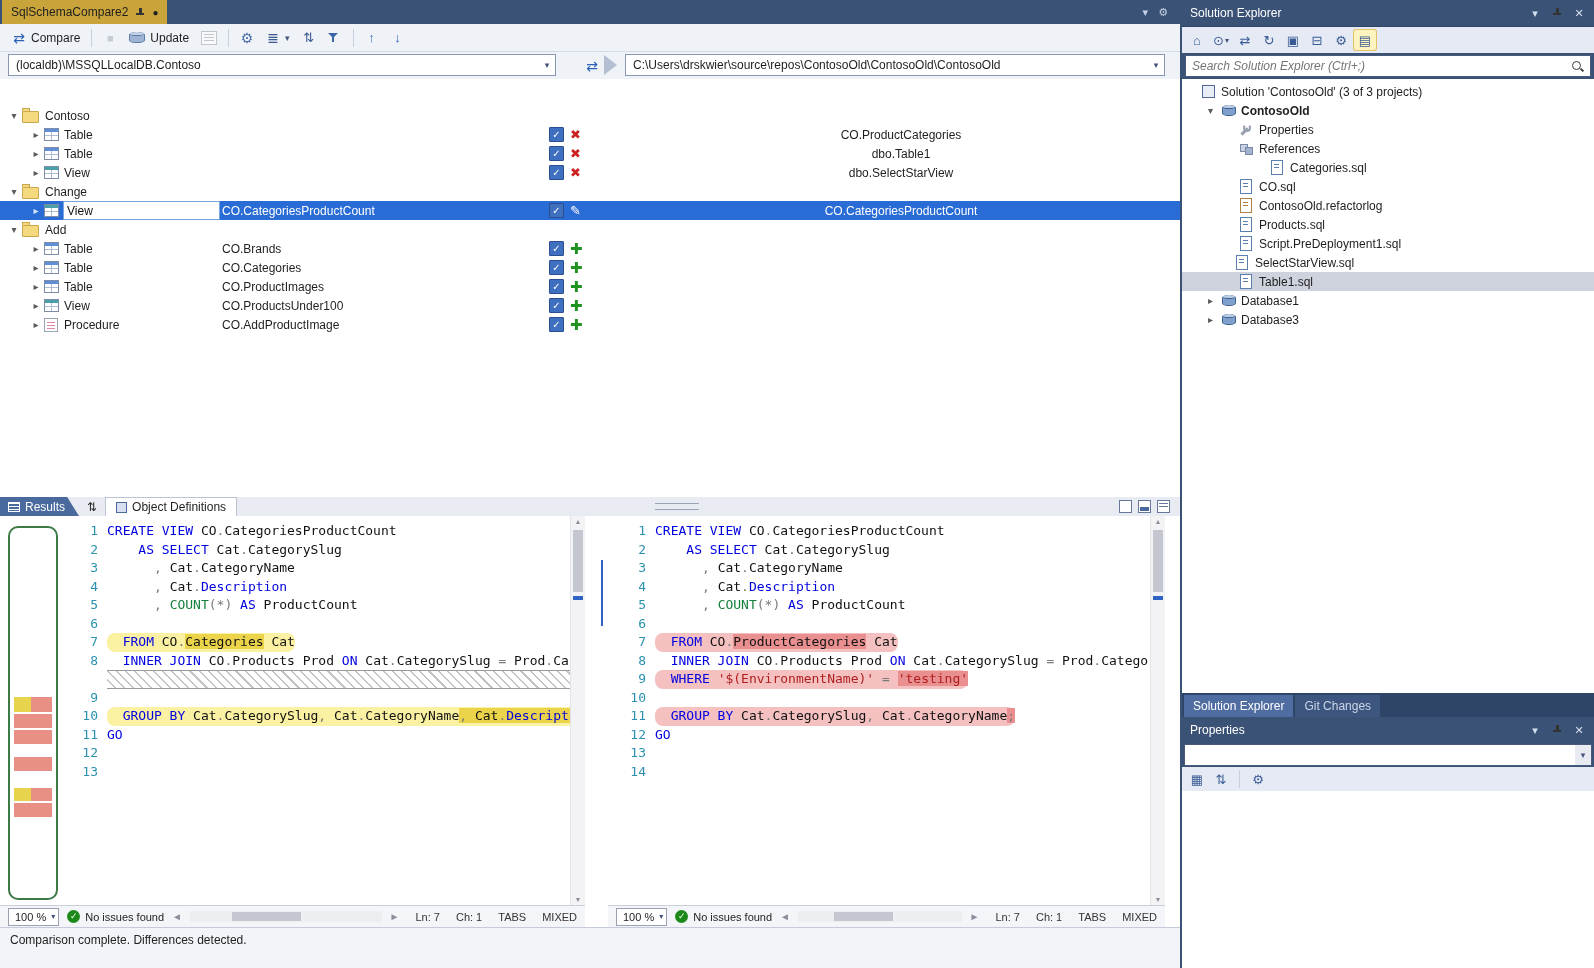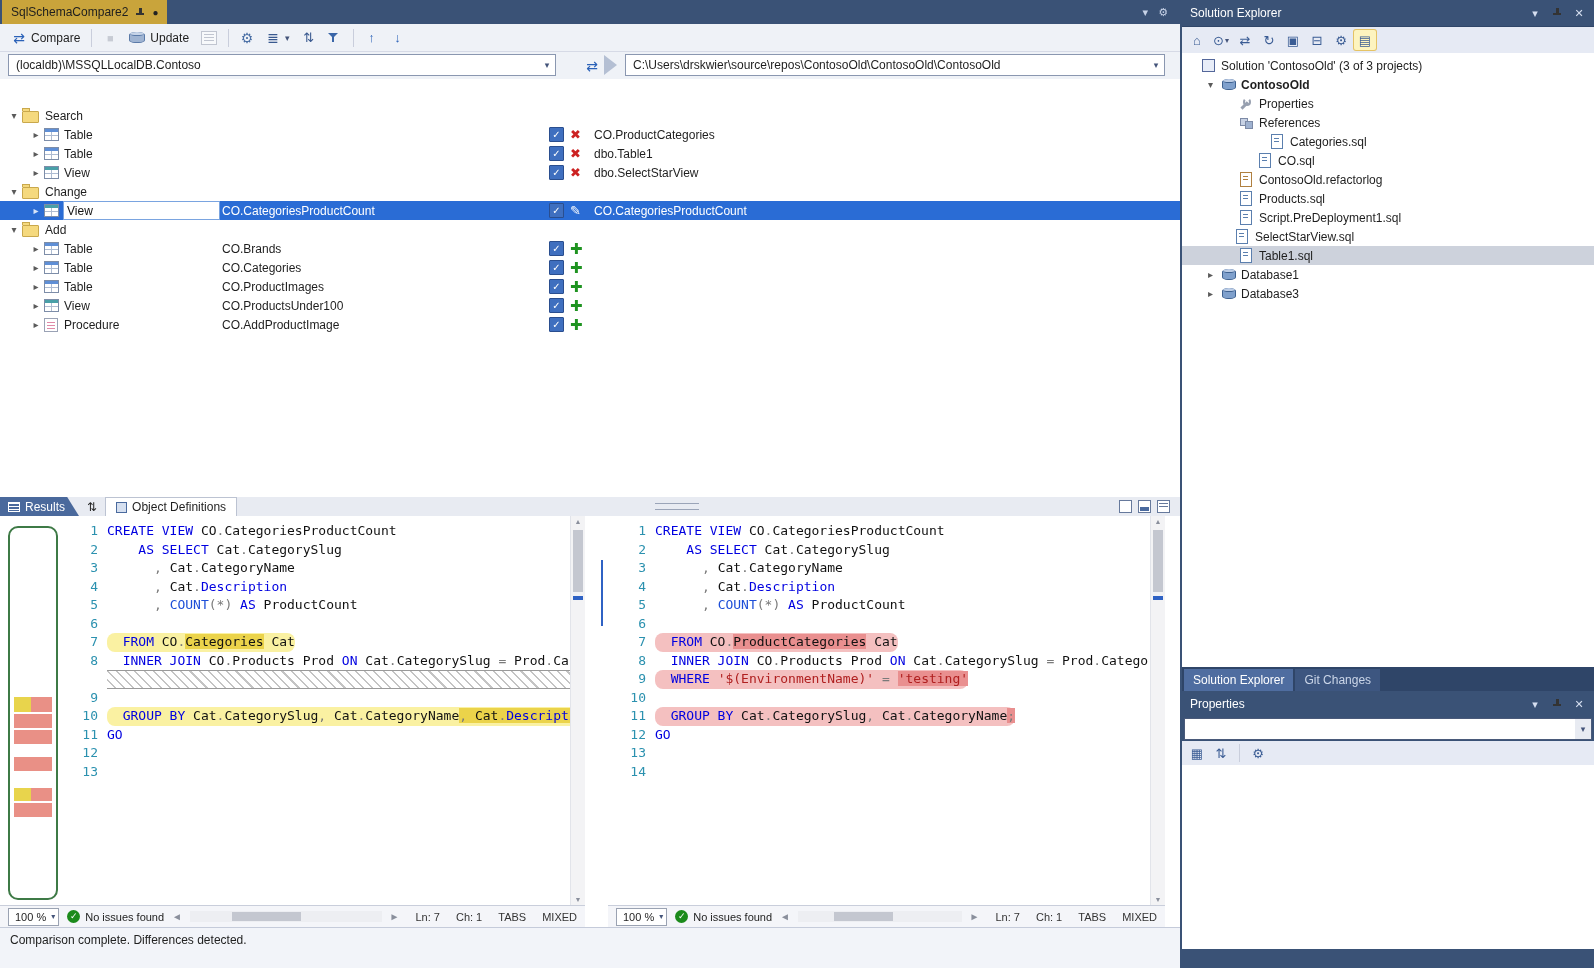--- a/index.html
+++ b/index.html
@@ -61,21 +61,21 @@
   .icon-table::after,.icon-view::after{content:'';position:absolute;top:3px;bottom:0;left:6px;width:1px;background:#AEBCD2;}
   .icon-proc{width:12px;height:12px;border:1px solid #9AA2B5;background:#fff;position:relative;}
   .icon-proc::before{content:'';position:absolute;left:2px;top:3px;right:2px;height:7px;background:repeating-linear-gradient(#E08AA8 0 1px,transparent 1px 3px);}
   .tname{width:158px;flex:none;}
   .src{width:327px;flex:none;white-space:nowrap;overflow:hidden;}
   .cbx{width:13px;height:13px;flex:none;background:#3F6FBF;border:1px solid #2A4E8F;border-radius:1px;color:#fff;font-size:10px;line-height:13px;text-align:center;margin-right:6px;}
   .act{width:24px;flex:none;text-align:left;font-size:13px;}
   .act.delete{color:#CC2222;font-weight:bold;}
   .act.add{color:#1E9320;font-weight:bold;font-size:15px;}
   .act.change{color:#fff;}
-  .tgt{flex:1;white-space:nowrap;overflow:hidden;}
+  .tgt{flex:1;white-space:nowrap;overflow:hidden;text-align:center;}
   .grow.sel{background:#2A6CD5;color:#fff;}
   .grow.sel .chev{color:#D8E4F8;}
   .grow.sel .tname{background:#fff;color:#111;height:17px;display:flex;align-items:center;padding-left:3px;box-sizing:border-box;box-shadow:0 0 0 1px #7AA4E0;width:155px;margin-right:3px;}
   
   .results{position:absolute;left:0;top:497px;width:1180px;height:430px;background:#fff;}
   .res-tabs{position:absolute;left:0;top:0;width:1180px;height:19px;background:#E8EBF2;border-bottom:1px solid #C8CCD8;display:flex;align-items:stretch;}
   .tab-results{background:#4A699C;color:#fff;display:flex;align-items:center;gap:5px;padding:0 14px 0 8px;clip-path:polygon(0 0,85% 0,100% 100%,0 100%);}
   .tab-results .ricon{width:10px;height:8px;border:1px solid #fff;background:repeating-linear-gradient(#fff 0 1px,transparent 1px 3px);}
   .sortbtn{display:flex;align-items:center;padding:0 8px;color:#222;font-size:12px;}
   .tab-defs{background:#fff;border:1px solid #BCC3D2;border-bottom:none;display:flex;align-items:center;gap:5px;padding:0 10px;margin-top:0;text-align:center;}
@@ -98,21 +98,21 @@
   .ln{width:38px;padding-right:9px;text-align:right;color:#2B91AF;flex:none;}
   .ct{flex:1;white-space:pre;overflow:hidden;}
   .hl{display:inline-block;min-height:18.5px;border-radius:8px;}
   .hl.y{background:#FAF1A2;}
   .hl.r{background:#F4C0C0;}
   .hl.y .tk.wd{background:#EBD34A;}
   .hl.r .tk.wd{background:#E98F8F;}
   .tk.k{color:#0000E0;}
   .tk.p{color:#111;}
   .tk.o{color:#7A7A7A;}
-  .tk.f{color:#1d4ed8;}
+  .tk.f{color:#15803d;}
   .tk.s{color:#B02020;}
   .cl.hatch .ct{background:repeating-linear-gradient(45deg,#ffffff 0 5px,#C4C4C4 5px 6.5px);border-top:1px solid #9a9a9a;border-bottom:1px solid #9a9a9a;box-sizing:border-box;}
   .vscroll{position:absolute;right:0;top:0;width:14px;bottom:0;background:#F3F3F5;border-left:1px solid #E2E4EA;}
   .varr{position:absolute;left:0;width:14px;text-align:center;font-size:7px;color:#8A8F9C;}
   .varr.top{top:2px;} .varr.bot{bottom:2px;}
   .vthumb{position:absolute;left:2px;top:14px;width:10px;height:62px;background:#C4C7D0;}
   .vmark{position:absolute;left:2px;top:80px;width:10px;height:4px;background:#2F62C4;}
   .alignline{position:absolute;left:601px;top:44px;width:2px;height:66px;background:#2F62C4;}
   .ed-status{position:absolute;height:22px;top:408px;border-top:1px solid #C9CEDB;background:#F4F5F9;display:flex;align-items:center;gap:8px;padding:0 8px;box-sizing:border-box;font-size:11px;}
   .zoom{display:inline-flex;align-items:center;background:#fff;border:1px solid #9AA2B2;height:16px;padding:0 3px 0 6px;gap:5px;}
@@ -236,21 +236,21 @@
       <div class="combo" style="left:625px;width:540px;">
         <span class="cval">C:\Users\drskwier\source\repos\ContosoOld\ContosoOld\ContosoOld</span>
         <span class="cdd">▾</span>
       </div>
     </div>
 
     <div class="gridarea">
         <div class="grow group">
           <span class="chev">▾</span>
           <span class="icon-folder"></span>
-          <span class="glabel">Search</span>
+          <span class="glabel">Contoso</span>
         </div>
         <div class="grow item">
           <span class="chev">▸</span>
           <span class="ticon">
             <span class="icon-table"></span>
           </span>
           <span class="tname">Table</span>
           <span class="src"></span>
           <span class="cbx">✓</span>
           <span class="act delete">✖</span>
@@ -601,20 +601,24 @@
         <span class="se-tb-btn">
           <span>⊟</span>
         </span>
         <span class="se-tb-btn">
           <span>⚙</span>
         </span>
         <span class="se-tb-btn on">
           <span>▤</span>
         </span>
       </div>
+    <div class="se-search">
+      <input type="text" placeholder="Search Solution Explorer (Ctrl+;)" style="">
+      <span class="icon-search"></span>
+    </div>
     <div class="se-tree">
         <div class="trow" style="padding-left: 6px;">
           <span class="tchev"></span>
           <span class="ticn">
             <span class="tic-solution"></span>
           </span>
           <span class="tlabel">Solution 'ContosoOld' (3 of 3 projects)</span>
         </div>
         <div class="trow" style="padding-left: 26px;">
           <span class="tchev">▾</span>
@@ -634,21 +638,21 @@
             <span class="tic-references"></span>
           </span>
           <span class="tlabel">References</span>
         </div>
         <div class="trow" style="padding-left: 72px; margin-left: 17px;">
           <span class="ticn">
             <span class="tic-sql-file"></span>
           </span>
           <span class="tlabel">Categories.sql</span>
         </div>
-        <div class="trow" style="padding-left: 77px;">
+        <div class="trow" style="padding-left: 58px;">
           <span class="ticn">
             <span class="tic-sql-file"></span>
           </span>
           <span class="tlabel">CO.sql</span>
         </div>
         <div class="trow" style="padding-left: 58px;">
           <span class="ticn">
             <span class="tic-refactorlog"></span>
           </span>
           <span class="tlabel">ContosoOld.refactorlog</span>

